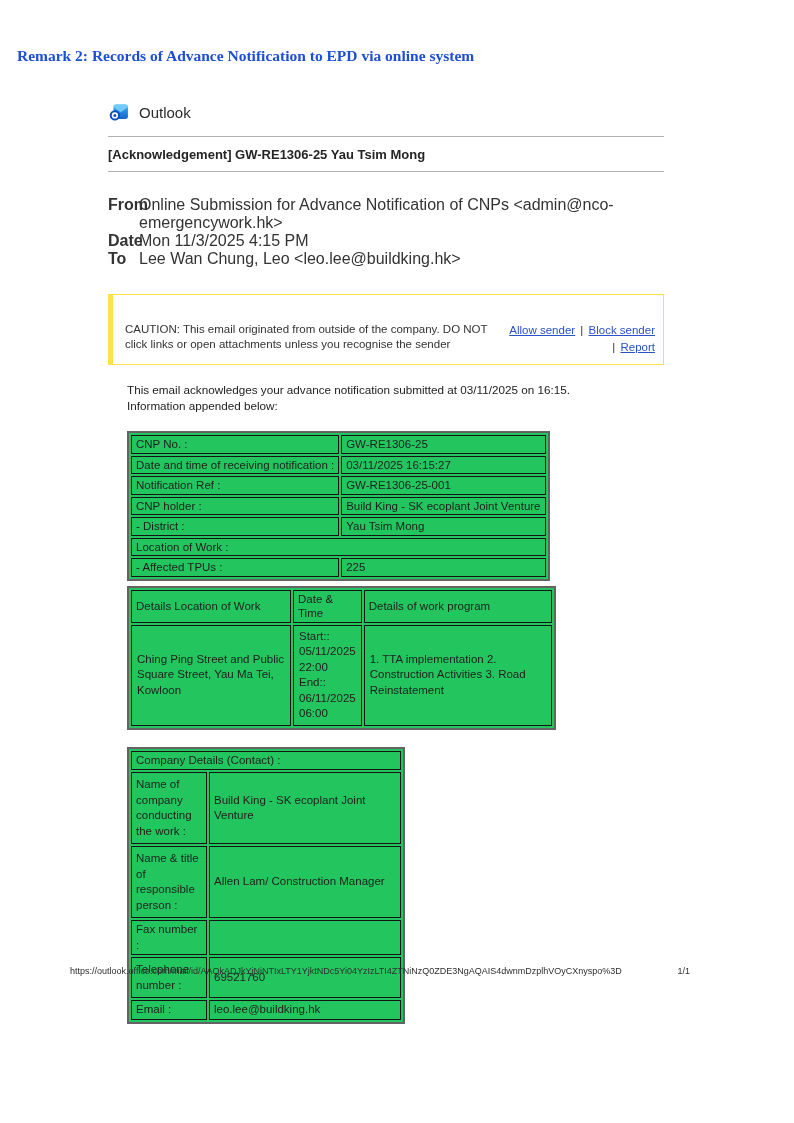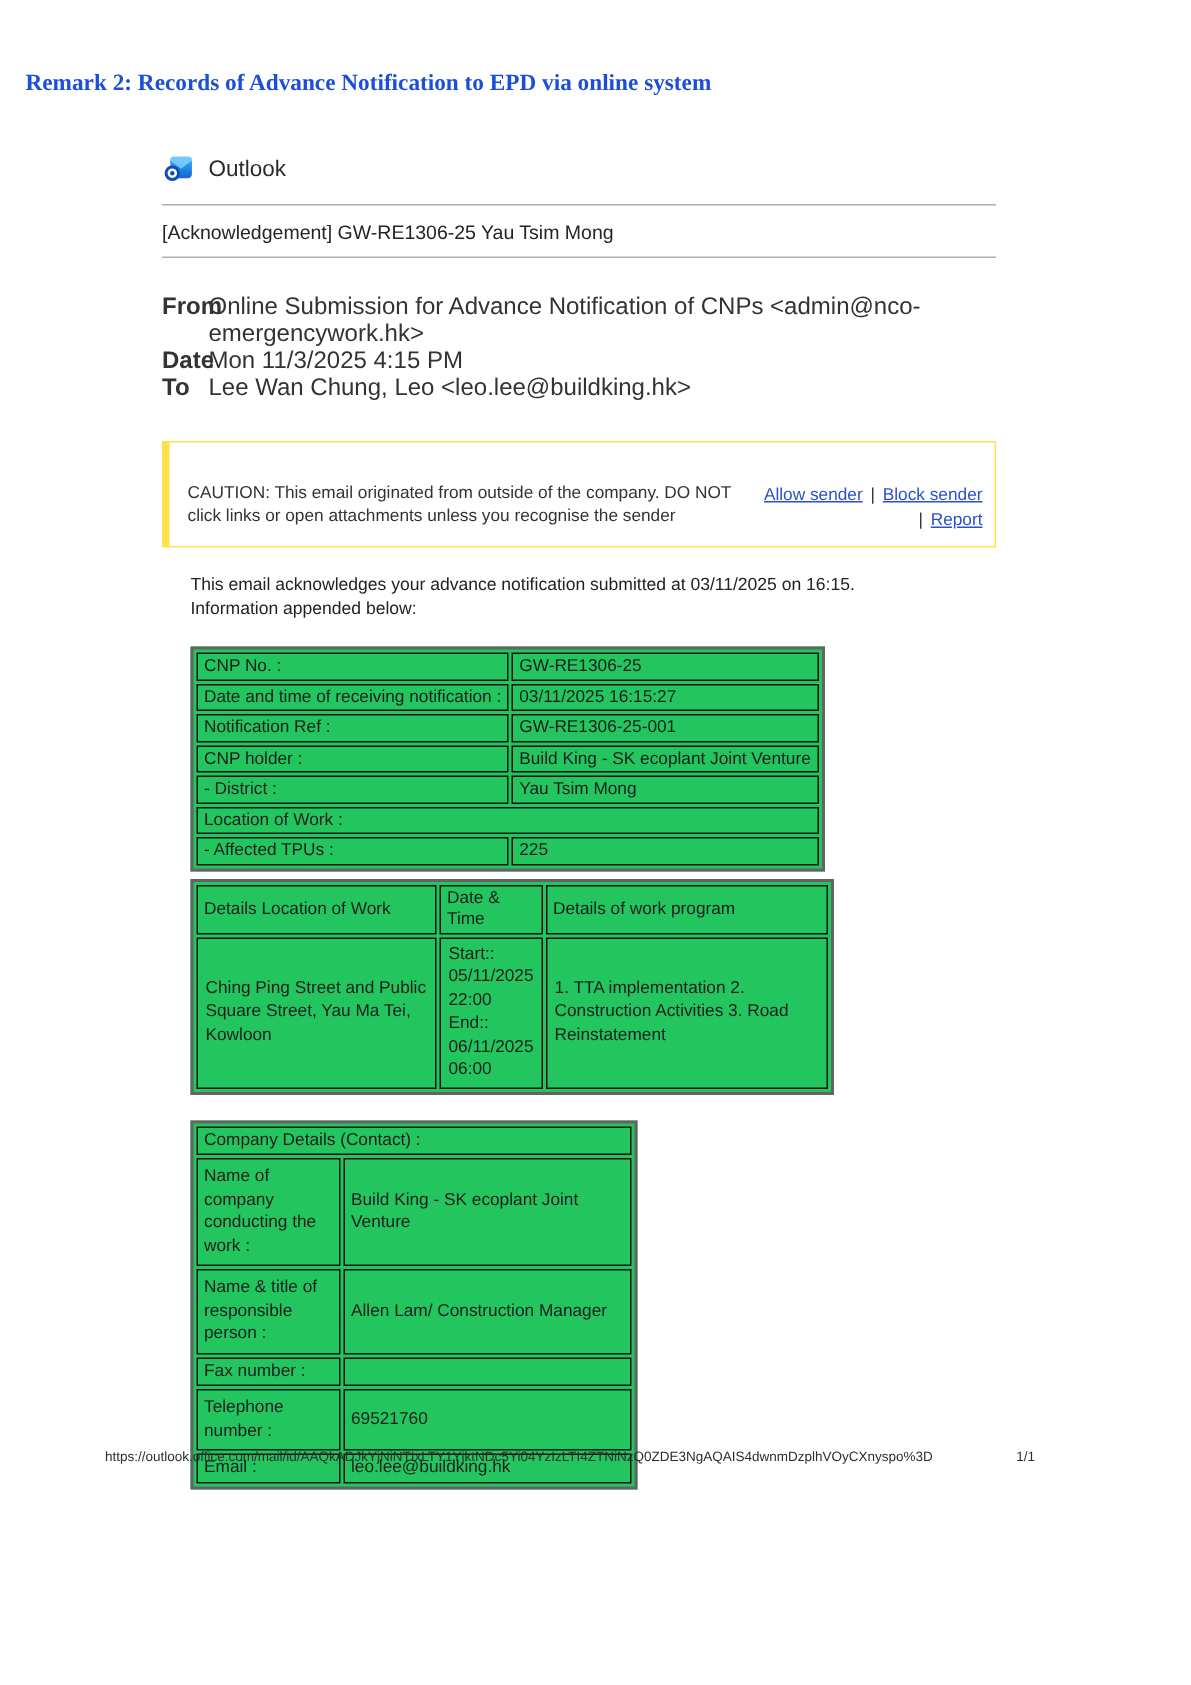--- a/index.html
+++ b/index.html
@@ -12,21 +12,21 @@
     position: absolute; left: 17px; top: 47px;
     font-family: "Liberation Serif", serif; font-weight: bold;
     font-size: 15.5px; color: #1d4ed8;
   }
   .email-doc { position: absolute; left: 108px; top: 100px; width: 556px; }
   .logo-row { display: flex; align-items: center; gap: 9px; height: 24px; }
   .logo-icon { display: inline-flex; }
   .logo-text { font-size: 15px; color: #2b2b2b; }
   .hr { border-top: 1px solid #b0b0b0; height: 0; }
   .hr1 { margin-top: 12px; }
-  .subject { margin-top: 10px; font-size: 13px; font-weight: 400; color: #242424; }
+  .subject { margin-top: 10px; font-size: 13px; font-weight: 700; color: #242424; }
   .hr2 { margin-top: 9px; }
   .mail-headers { margin-top: 24px; font-size: 16px; color: #333; }
   .mh-row { display: flex; line-height: 18px; }
   .mh-label { width: 31px; font-weight: 600; flex-shrink: 0; }
   .caution {
     margin-top: 26px; min-height: 49px;
     border: 1px solid #ffe14a; border-left: 5px solid #ffe14a;
     display: flex; justify-content: space-between;
     padding: 27px 8px 8px 12px;
   }
@@ -48,21 +48,21 @@
   .t1 .c1 { width: 196px; }
   .t1 .c2 { width: 188px; }
   .section-label { margin: 22px 0 0 19px; font-size: 11.5px; color: #1e1e1e; }
   .t2 { margin-top: 5px; }
   .t2 .c1 { width: 160px; }
   .t2 .c2 { width: 68px; }
   .t2 .c3 { width: 188px; }
   .t2 .hd { height: 18px; }
   .t2 .body-row td { line-height: 15.5px; padding: 3px 5px; }
   .t3 { margin-top: 17px; }
-  .t3 .c1 { width: 96px; }
+  .t3 .c1 { width: 76px; }
   .t3 .c2 { width: 192px; }
   .t3 td { line-height: 15.5px; }
   .t3 .one-line { height: 17px; }
   .t3 .tall { padding-top: 4px; padding-bottom: 4px; }
   .footer {
     position: absolute; left: 70px; top: 966px; width: 620px;
     display: flex; justify-content: space-between;
     font-size: 9px; color: #2e2e2e;
   }
 </style>

